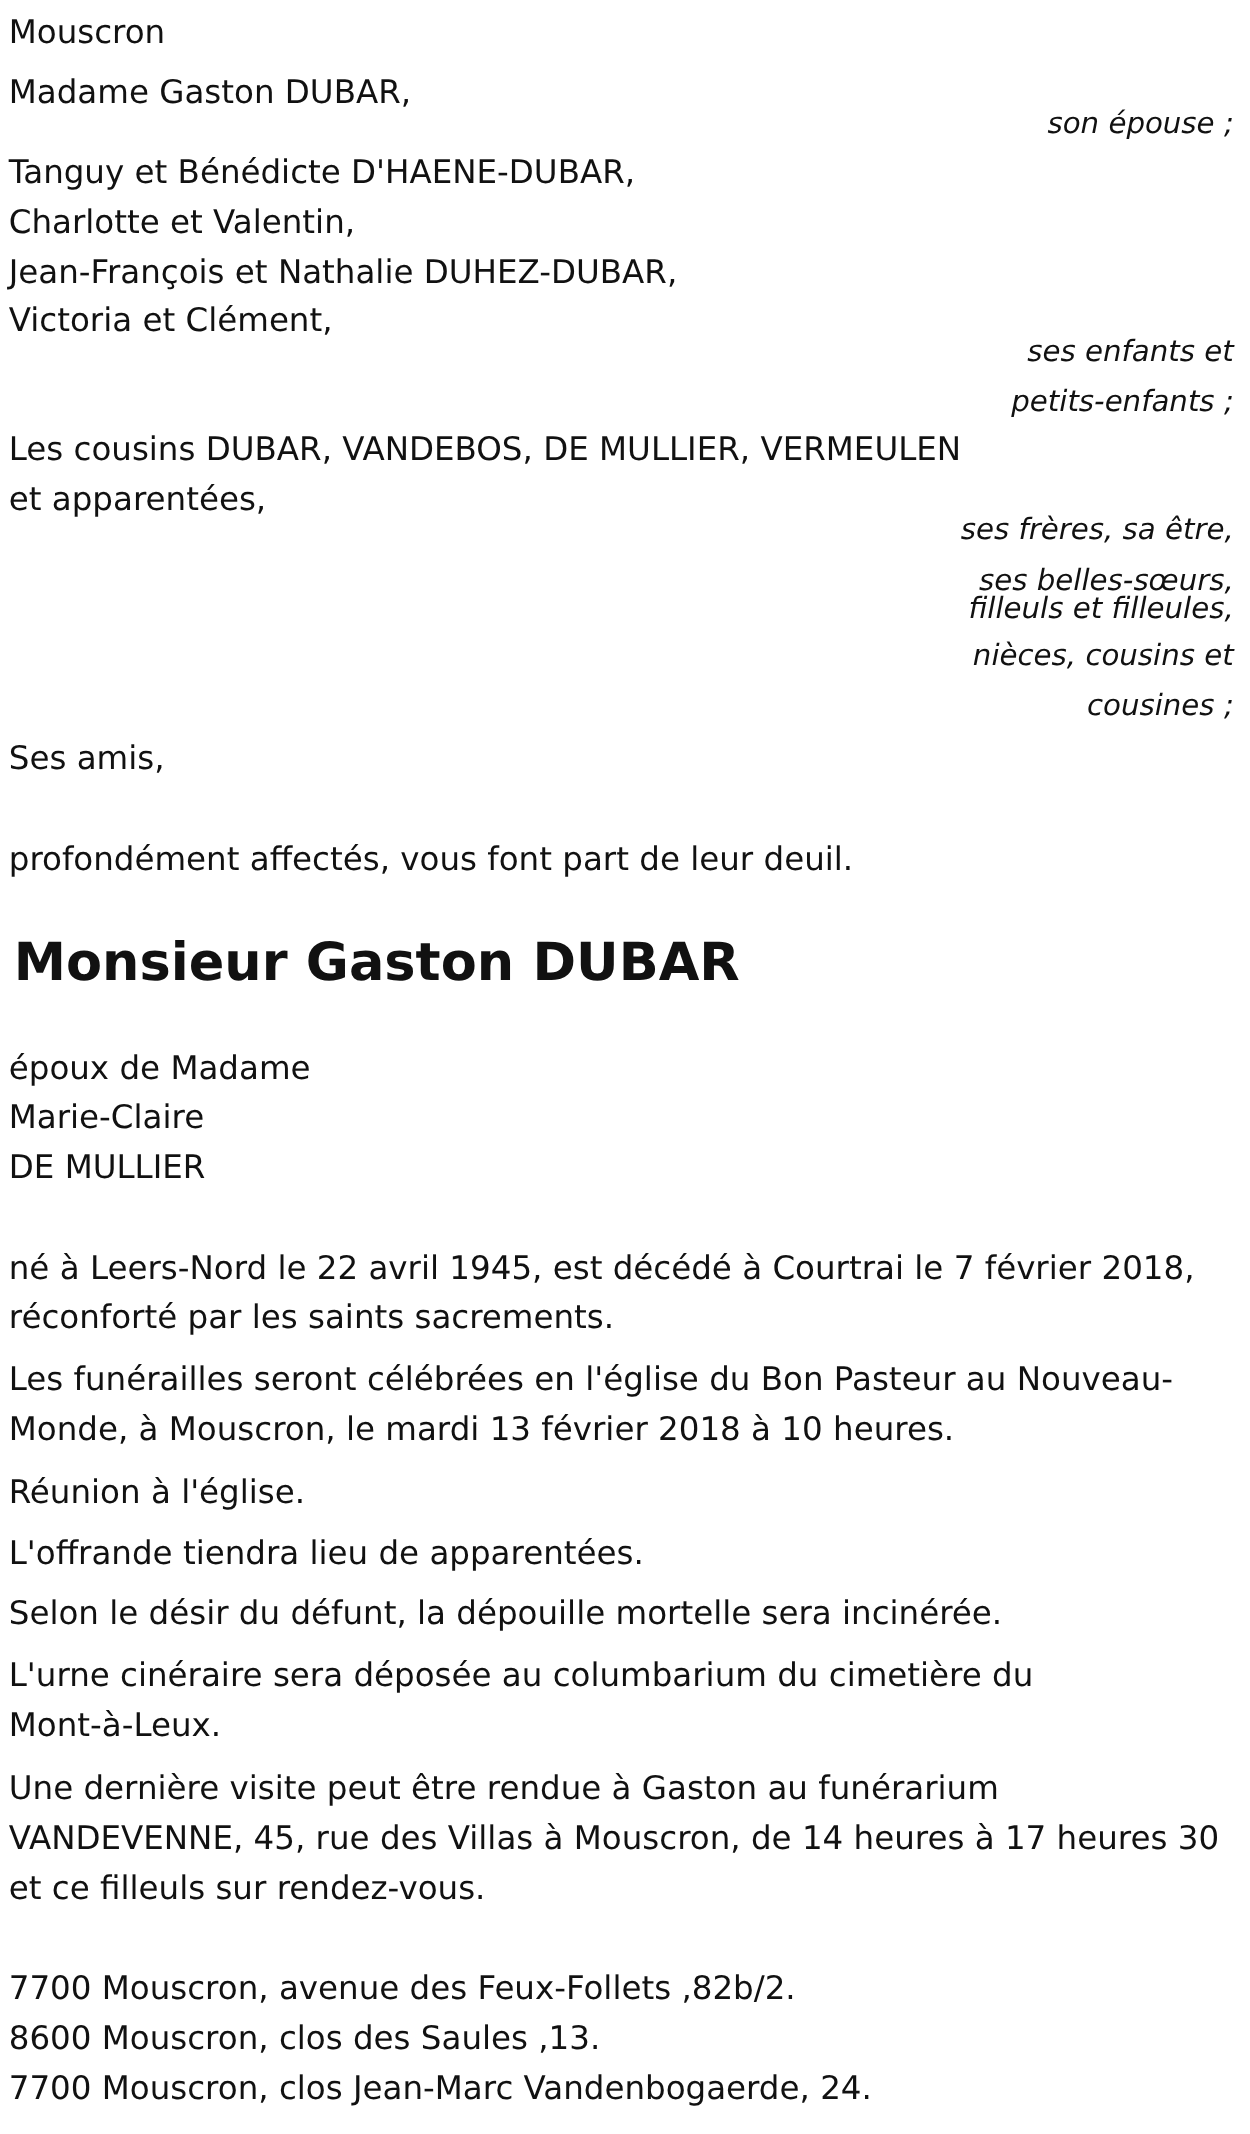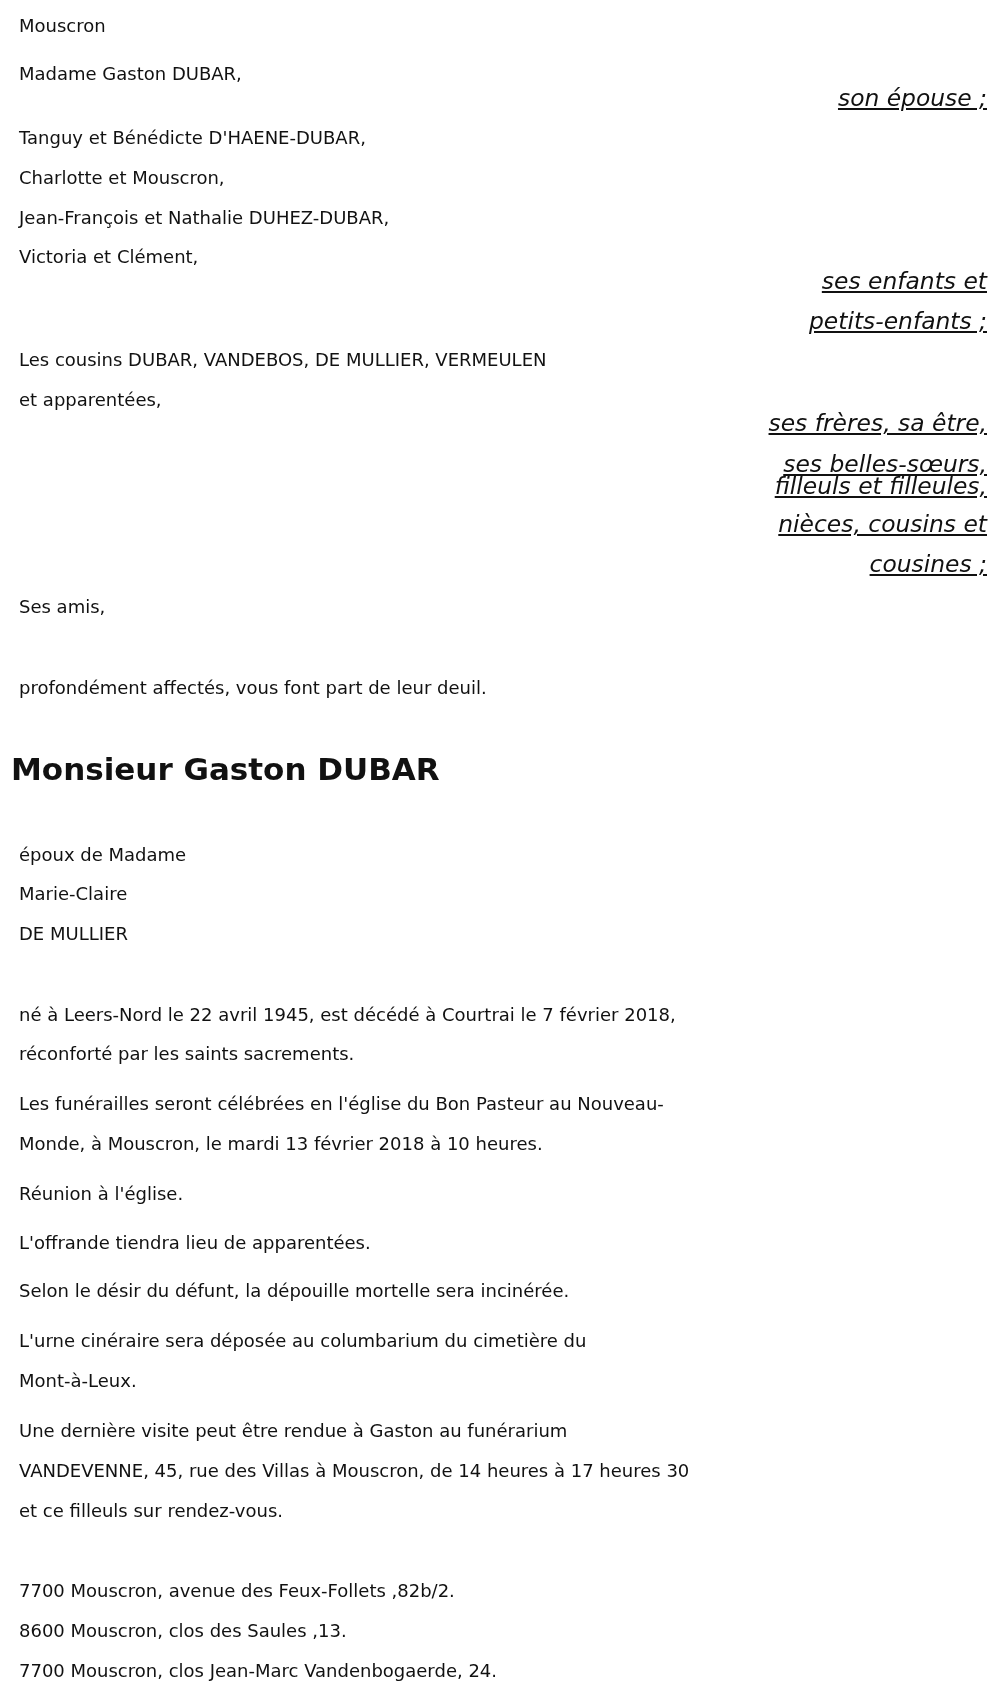--- a/index.html
+++ b/index.html
@@ -1,34 +1,34 @@
 <!DOCTYPE html>
 <html><head>
 <meta charset="utf-8">
 <style>
   html, body { margin: 0; padding: 0; background: #ffffff; }
   body { width: 1000px; height: 1707px; position: relative; overflow: hidden;
          font-family: "DejaVu Sans", sans-serif; color: #111111; }
-  .ln { position: absolute; left: 19px; white-space: nowrap;
-        font-size: 18px; line-height: 26.4px; }
+  .ln { position: absolute; left: 7px; white-space: nowrap;
+        font-size: 26px; line-height: 26.4px; }
   .it { position: absolute; right: 13px; white-space: nowrap; text-align: center;
-        font-style: italic; font-size: 23.4px; line-height: 23.4px; text-decoration: underline; }
+        font-style: italic; font-size: 23.4px; line-height: 23.4px; }
   .hd { position: absolute; left: 11px; white-space: nowrap;
-        font-weight: bold; font-size: 31px; line-height: 35px; }
+        font-weight: bold; font-size: 42px; line-height: 35px; }
 </style>
 </head>
 <body>
 
 <div class="ln" style="top:13px">Mouscron</div>
 
 <div class="ln" style="top:61px">Madame Gaston DUBAR,</div>
 <div class="it" style="top:87px">son épouse ;</div>
 
 <div class="ln" style="top:125px">Tanguy et Bénédicte D'HAENE-DUBAR,</div>
-<div class="ln" style="top:165px">Charlotte et Mouscron,</div>
+<div class="ln" style="top:165px">Charlotte et Valentin,</div>
 <div class="ln" style="top:205px">Jean-François et Nathalie DUHEZ-DUBAR,</div>
 <div class="ln" style="top:244px">Victoria et Clément,</div>
 <div class="it" style="top:270px">ses enfants et</div>
 <div class="it" style="top:310px">petits-enfants ;</div>
 
 <div class="ln" style="top:347px">Les cousins DUBAR, VANDEBOS, DE MULLIER, VERMEULEN</div>
 <div class="ln" style="top:387px">et apparentées,</div>
 <div class="it" style="top:412px">ses frères, sa être,</div>
 <div class="it" style="top:453px">ses belles-sœurs,</div>
 <div class="it" style="top:475px">filleuls et filleules,</div>

